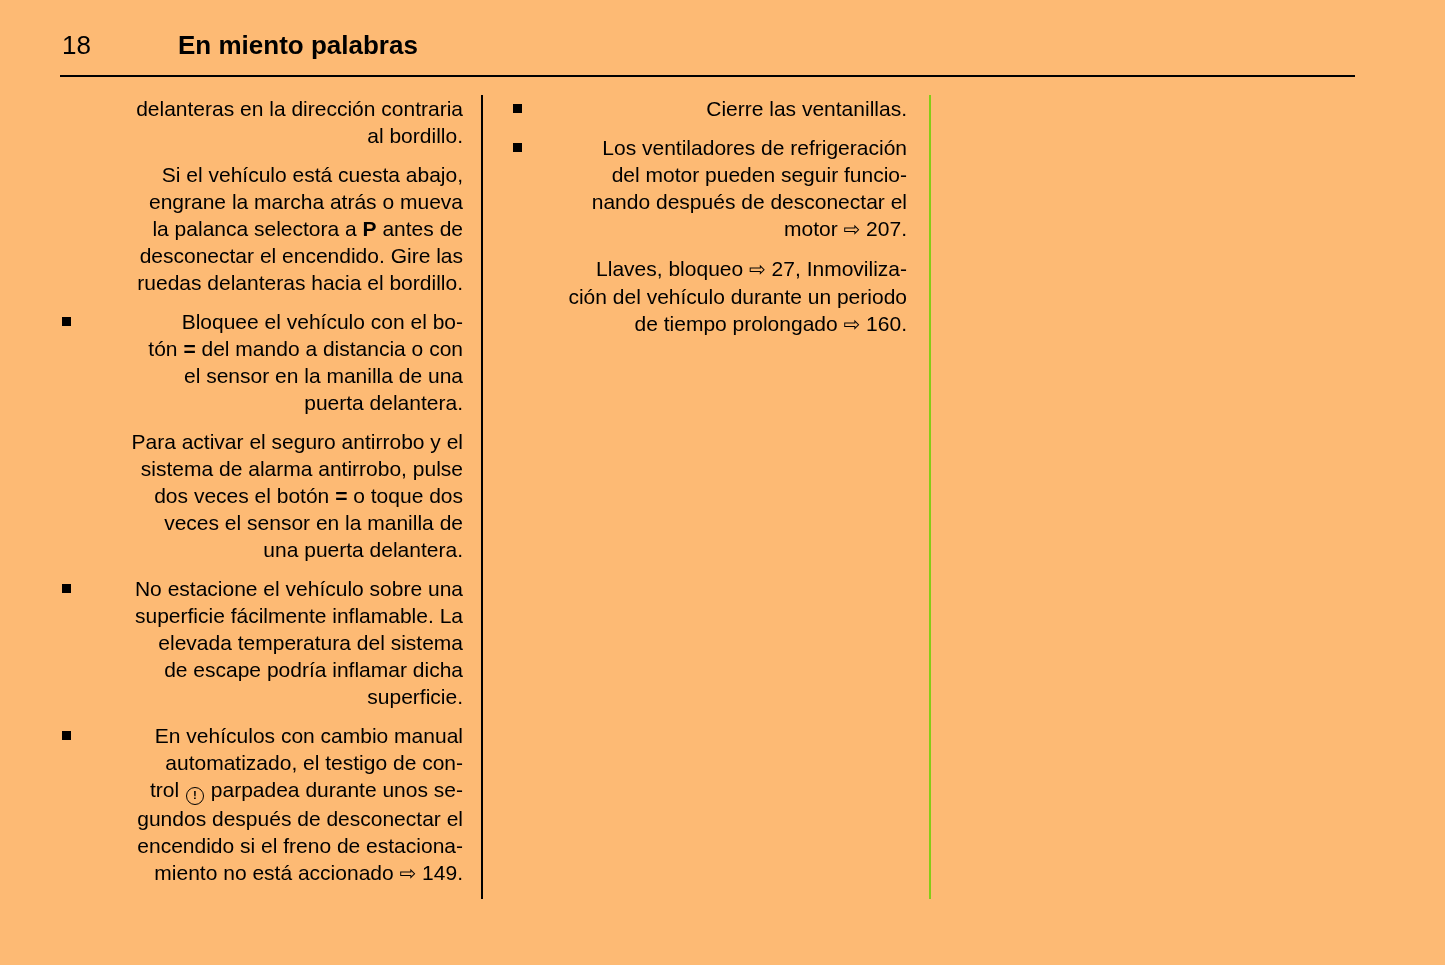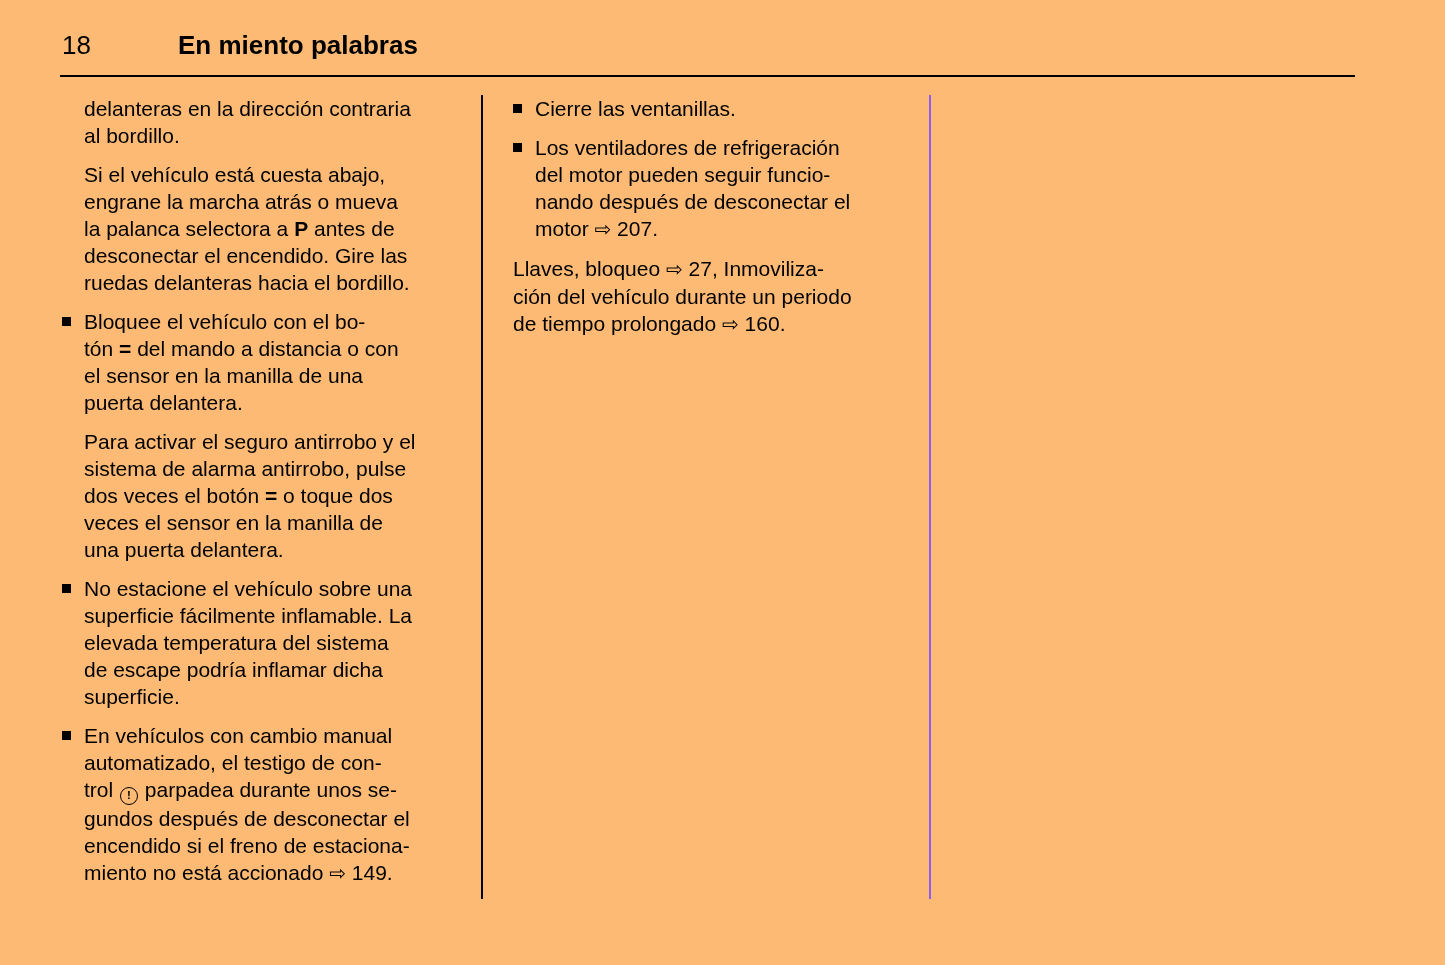--- a/index.html
+++ b/index.html
@@ -31,27 +31,28 @@
   .header-rule {
     border: none;
     border-top: 2px solid #000;
     margin: 14px 90px 0 60px;
   }
   .columns {
     display: flex;
     margin: 18px 0 0 62px;
     min-height: 798px;
     align-items: stretch;
+    text-align: right;
   }
   .col { box-sizing: border-box; }
   .col-1 { width: 419px; padding-right: 18px; }
   .col-2 {
     width: 450px;
     border-left: 2px solid #000;
-    border-right: 2px solid #8b5cf6;
+    border-right: 2px solid #84cc16;
     padding-left: 30px;
     padding-right: 22px;
   }
   .col-3 { flex: 1; }
   .para { margin: 0 0 12px 0; line-height: 27px; }
   .para .txt { white-space: pre-line; }
   .cont { padding-left: 22px; }
   .bullet-item { display: flex; margin: 0 0 12px 0; }
   .bullet-item .para { margin: 0; flex: 1; }
   .bullet-square {

